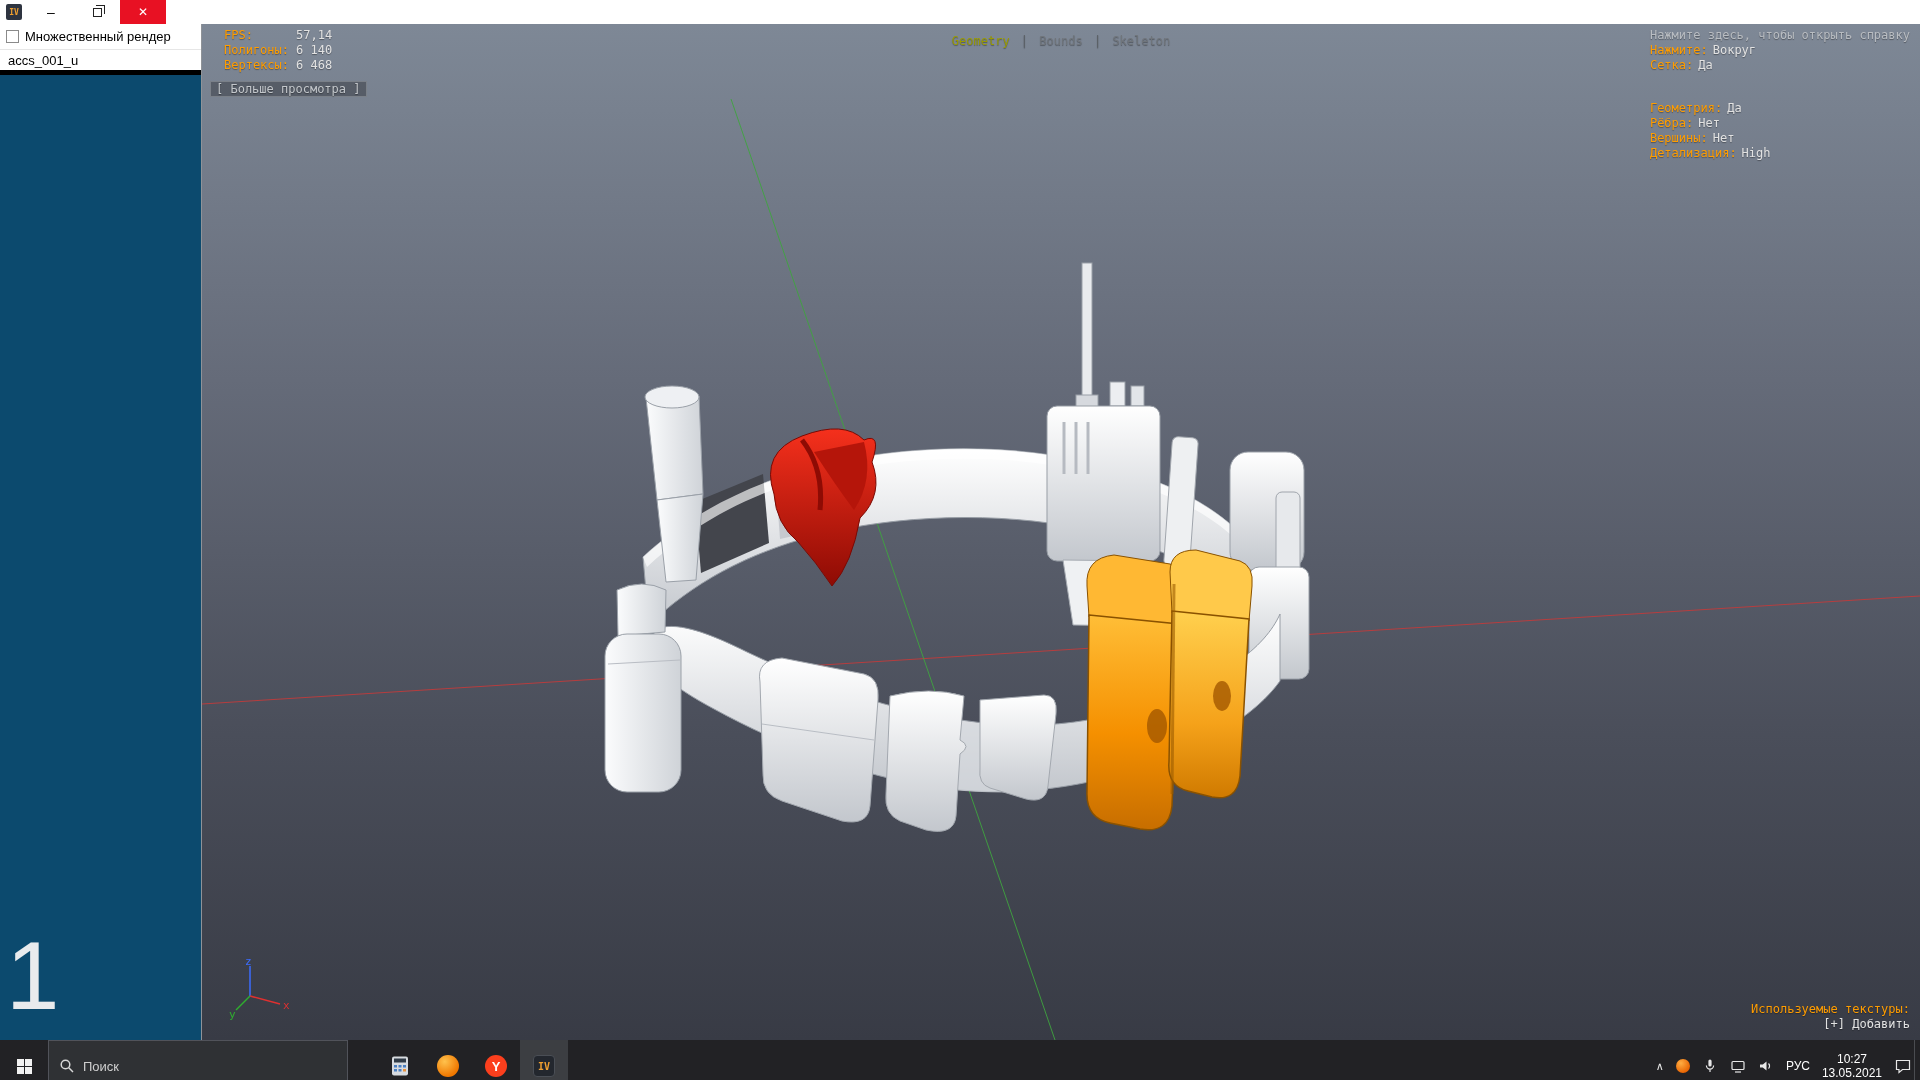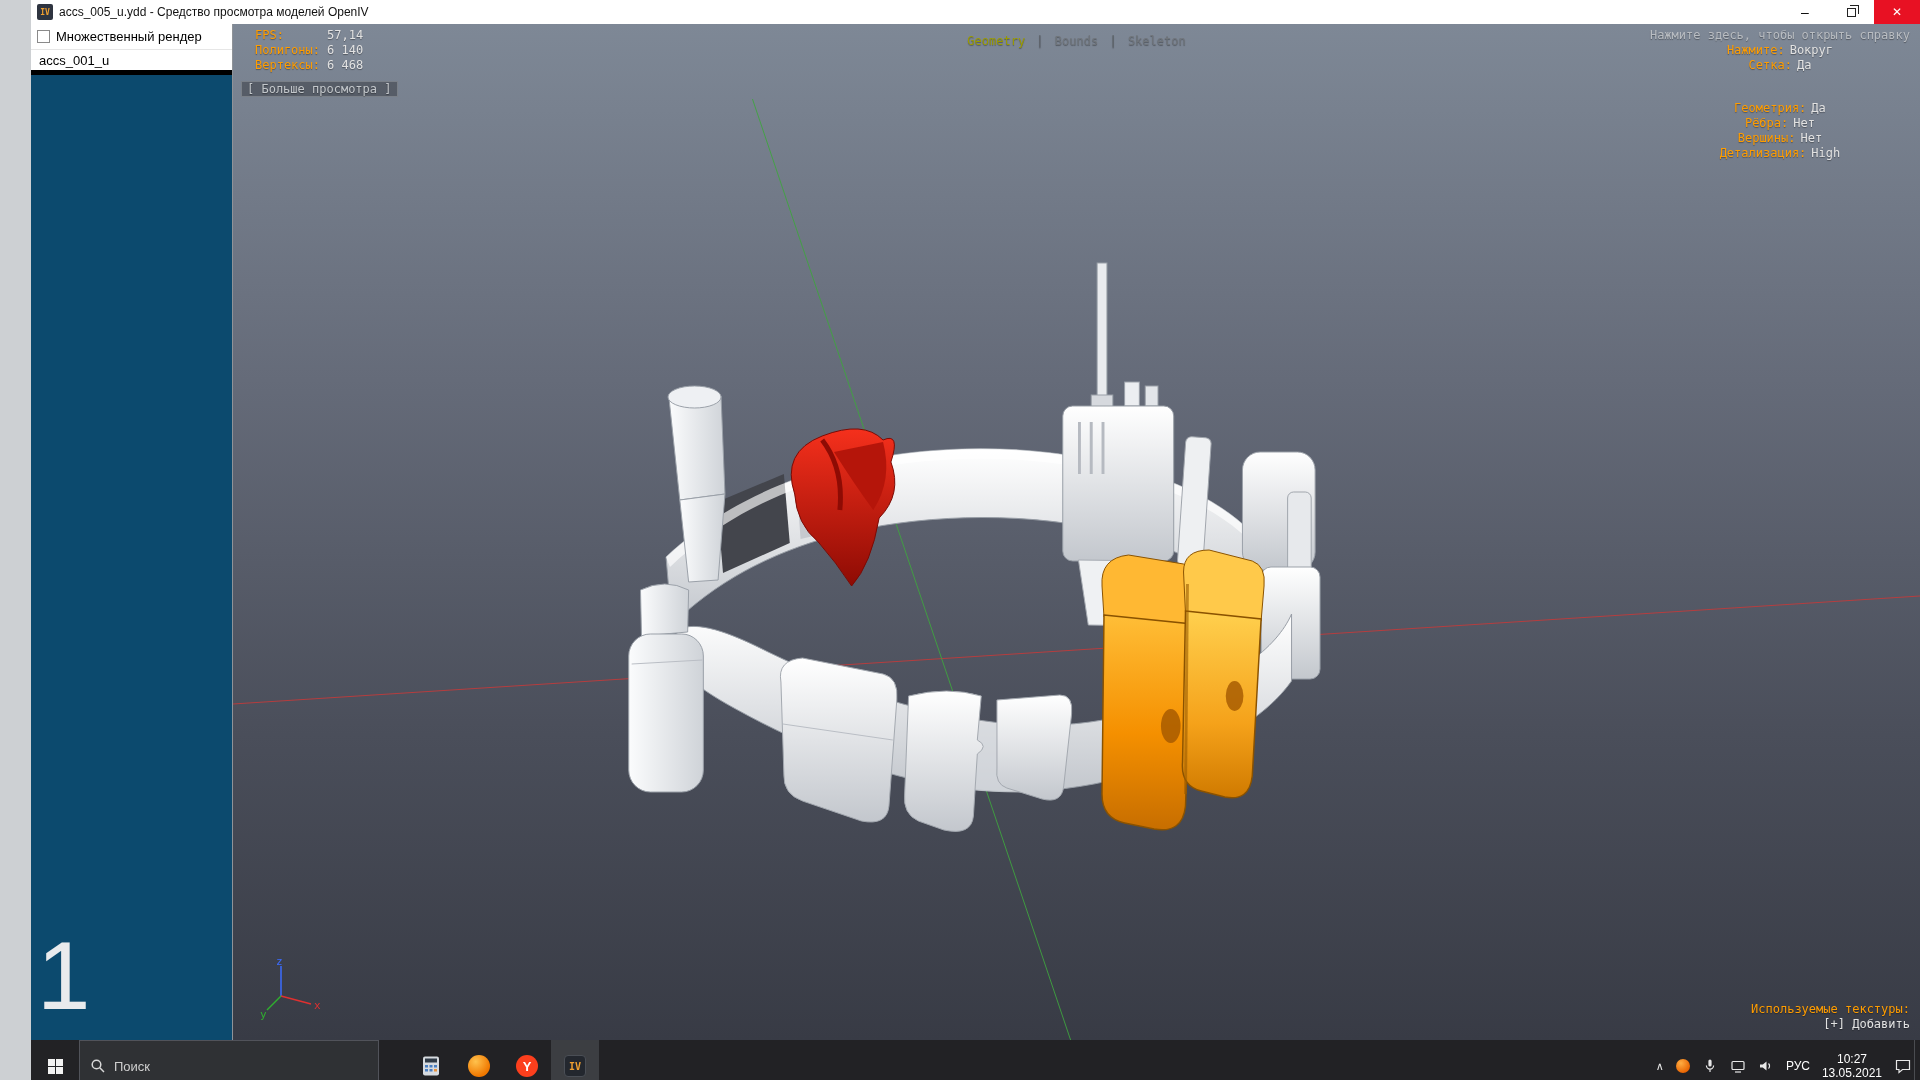--- a/index.html
+++ b/index.html
@@ -1,18 +1,18 @@
 <!DOCTYPE html>
 <html><head>
 <meta charset="utf-8">
 <style>
   * { box-sizing: border-box; margin: 0; padding: 0; }
   body { background: #000; }
   .screen { width: 1920px; height: 1080px; position: relative; overflow: hidden;
-            font-family: "Liberation Sans", sans-serif; background: #cdd0d3; padding-left: 31px; }
+            font-family: "Liberation Sans", sans-serif; background: #cdd0d3; }
 
   
   .titlebar { height: 24px; background: #ffffff; display: flex; align-items: center; }
   .tb-icon { width: 16px; height: 16px; margin: 0 6px; background: #2e3440; color: #f0a030;
              font: bold 8px "DejaVu Sans Mono", monospace; display: flex; align-items: center;
              justify-content: center; border-radius: 2px; flex: none; }
   .tb-title { font-size: 12px; color: #111; flex: 1; white-space: nowrap; overflow: hidden; }
   .tb-controls { display: flex; height: 100%; }
   .tb-btn { width: 46px; height: 100%; display: flex; align-items: center; justify-content: center;
             font-size: 12px; color: #111; }
@@ -46,21 +46,21 @@
   .lbl { color: #ff9d00; }
   .val { color: #e2e2e2; margin-left: 5px; }
   .vp-stats { left: 22px; top: 4px; display: grid; grid-template-columns: auto auto; column-gap: 2px; }
   .vp-stats .lbl { text-align: left; }
   .vp-moreinfo { left: 8px; top: 57px; color: #c3c7cb; background: rgba(58,62,70,0.55);
                  border: 1px solid #7a8088; padding: 0 5px; line-height: 14px; }
   .vp-tabs { top: 10px; left: 50%; transform: translateX(-50%); }
   .vp-tabs .tab { color: #70757b; }
   .vp-tabs .tab.active { color: #9a9b00; }
   .vp-tabs .sep { color: #5c6167; margin: 0 4px; }
-  .vp-right { top: 4px; right: 10px; text-align: center; }
+  .vp-right { top: 4px; right: 10px; text-align: left; }
   .vp-help { color: #b9bdc2; }
   .vp-gap { height: 28px; }
   .vp-textures { right: 10px; bottom: 8px; text-align: right; }
   .vp-axis { position: absolute; left: 26px; bottom: 20px; }
   .vp-axis text { font-family: "DejaVu Sans Mono", monospace; font-size: 11px; }
 
   
   .taskbar { height: 52px; background: #222225; display: flex; align-items: stretch; }
   .tb-start { width: 48px; display: flex; align-items: center; justify-content: center; }
   .winlogo { display: grid; grid-template-columns: 7px 7px; grid-template-rows: 7px 7px; gap: 1px; }
@@ -92,21 +92,20 @@
 </style>
 </head>
 <body>
 
 <div class="screen">
 
   <div class="titlebar">
     <div class="tb-icon">
       <span>IV</span>
     </div>
-    <div class="tb-title">accs_005_u.ydd - Средство просмотра моделей OpenIV</div>
     <div class="tb-controls">
       <div class="tb-btn">
         <span class="min-glyph">–</span>
       </div>
       <div class="tb-btn">
         <span class="restore-glyph"></span>
       </div>
       <div class="tb-btn close">
         <span>✕</span>
       </div>

